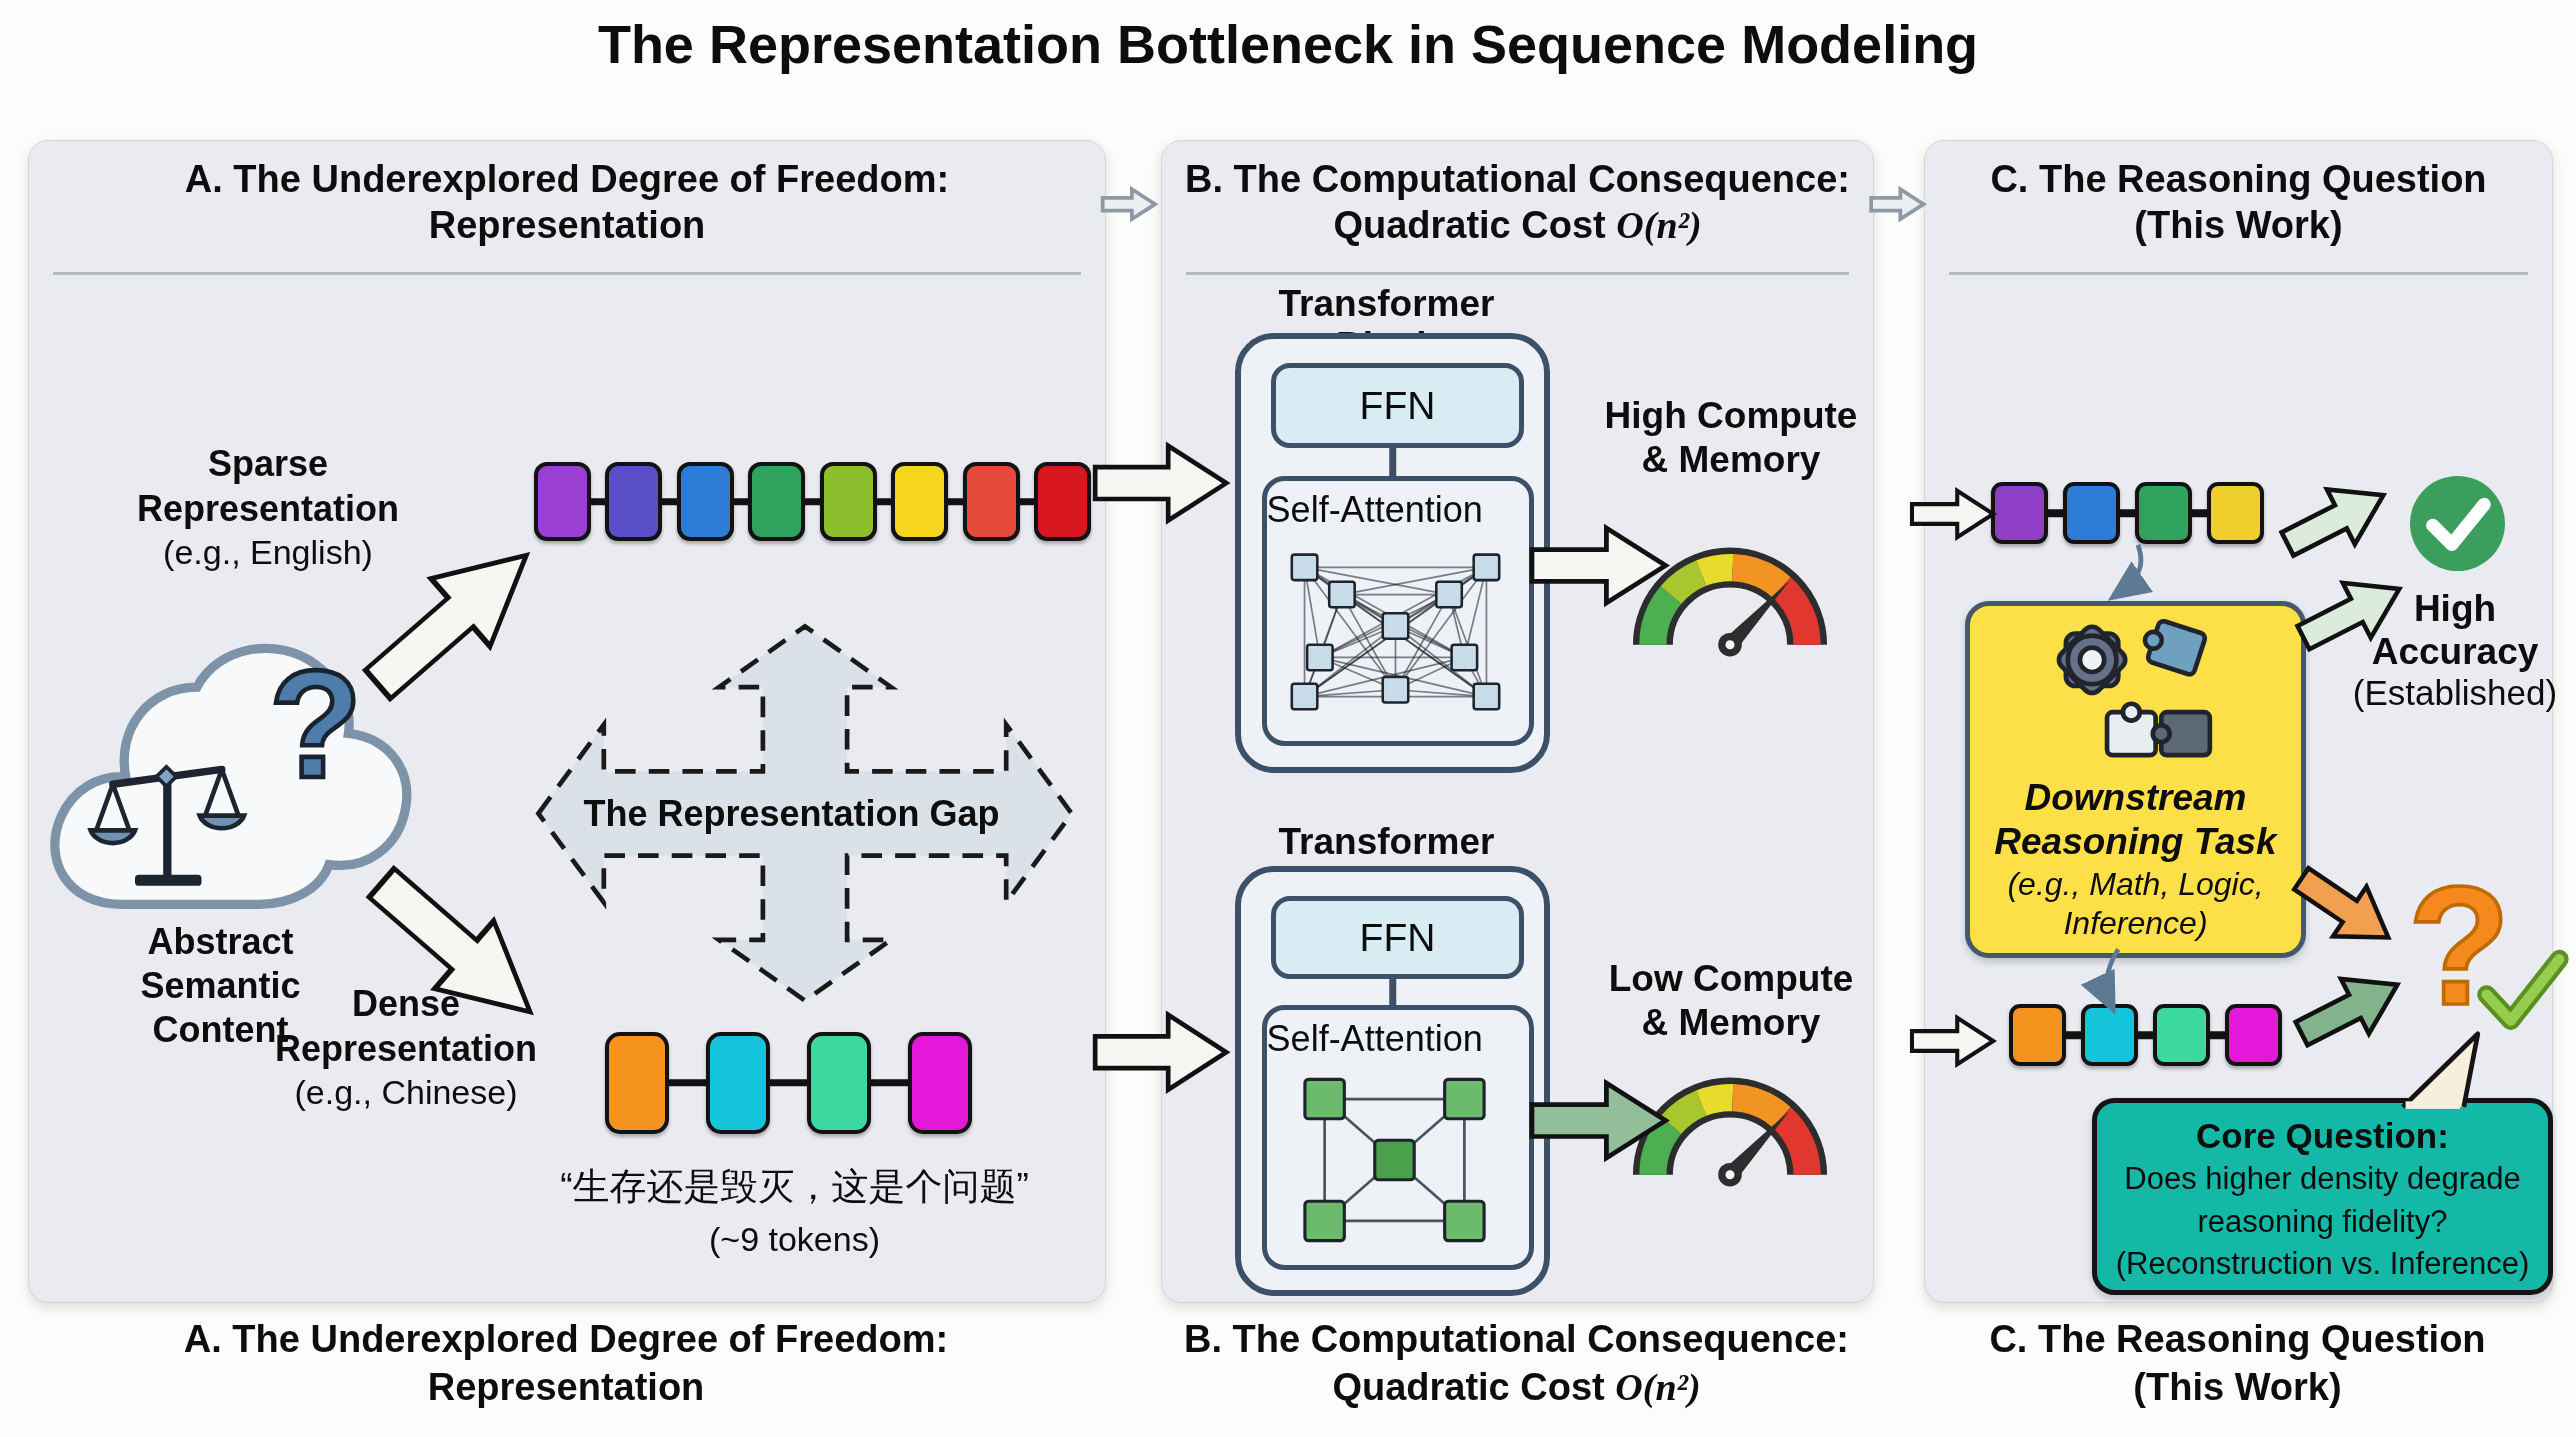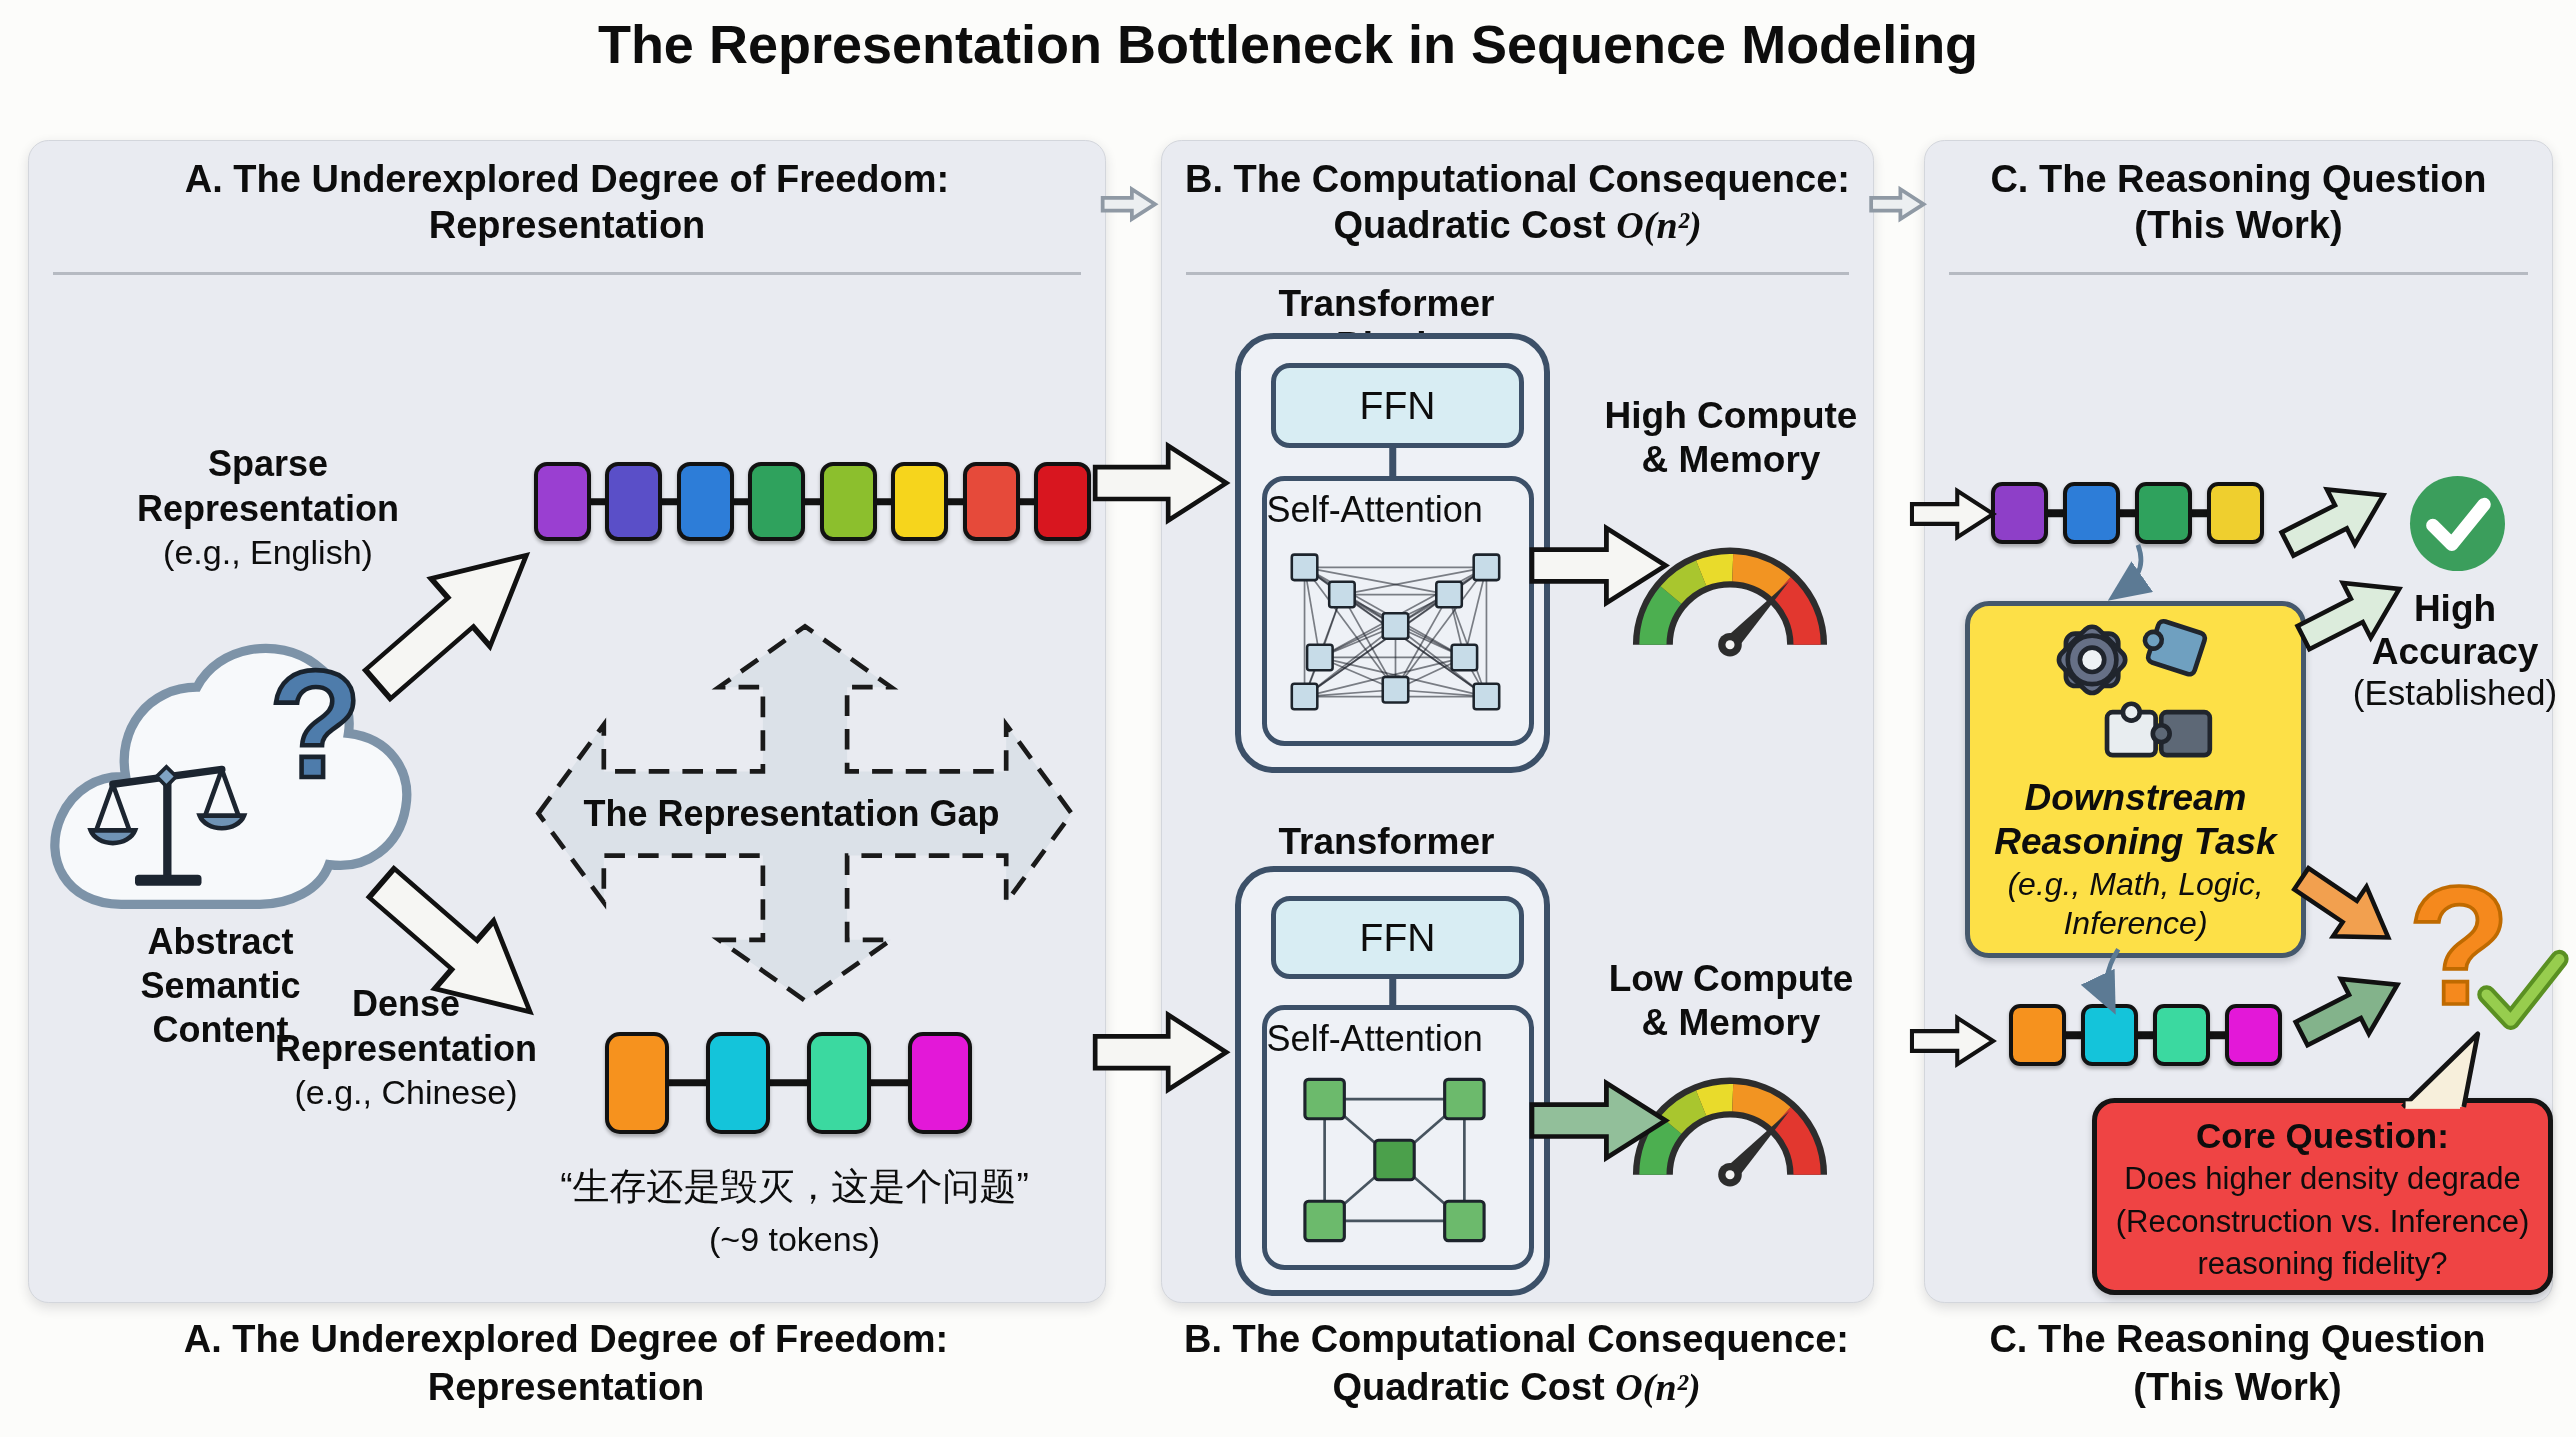--- a/index.html
+++ b/index.html
@@ -26,21 +26,21 @@
   .sabox{position:absolute;border:5.6px solid #3c5068;border-radius:22.5px;}
   .salabel{position:absolute;top:7.5px;left:0;right:0;font-size:36px;}
   .tblabel{position:absolute;text-align:center;font-weight:bold;font-size:37px;}
   .gaugelabel{position:absolute;text-align:center;font-weight:bold;font-size:37px;line-height:1.18;}
   .caption{position:absolute;top:1316px;text-align:center;font-weight:bold;font-size:38px;line-height:1.25;}
   .rbox{position:absolute;border:5.6px solid #45586c;border-radius:24px;background:#fde047;
         box-shadow:0 3.7px 7.5px rgba(40,45,60,.22);font-style:italic;}
   .rtext{position:absolute;left:5.6px;right:5.6px;top:170px;text-align:center;}
   .rtext .l1{font-size:37px;font-weight:bold;line-height:1.2;}
   .rtext .l2{font-size:32px;line-height:1.22;}
-  .bubble{position:absolute;border:5.6px solid #141414;border-radius:22.5px;background:#ef4444;
+  .bubble{position:absolute;border:5.6px solid #141414;border-radius:22.5px;background:#14b8a6;
           box-shadow:0 3.7px 7.5px rgba(0,0,0,.18);}
   .bubble .bt{position:absolute;left:7.5px;right:7.5px;top:11.2px;text-align:center;}
   .bubble .h{font-size:35px;font-weight:bold;line-height:1.25;}
   .bubble .p{font-size:31px;line-height:1.38;}
   .circlecheck{position:absolute;border-radius:50%;}
   .quote{position:absolute;text-align:center;font-size:34px;line-height:1.28;}
   .lbl{position:absolute;text-align:center;line-height:1.24;}
   svg{display:block;}
 </style>
 </head>
@@ -333,22 +333,22 @@
 
     <svg class="abs" style="left:550px;top:807px;" width="94" height="82" viewBox="0 0 100 88">
       <polyline points="12,50 38,78 90,12" fill="none" stroke="#5a9022" stroke-width="20" stroke-linecap="round" stroke-linejoin="round"></polyline>
       <polyline points="12,50 38,78 90,12" fill="none" stroke="#97cd4e" stroke-width="11" stroke-linecap="round" stroke-linejoin="round"></polyline>
     </svg>
 
     <div class="bubble" style="left:167px;top:957px;width:451px;height:187px;">
       <div class="bt">
         <div class="h">Core Question:</div>
         <div class="p">Does higher density degrade</div>
+        <div class="p">reasoning fidelity?</div>
         <div class="p">(Reconstruction vs. Inference)</div>
-        <div class="p">reasoning fidelity?</div>
       </div>
     </div>
     <svg class="abs" style="left:459px;top:887px;" width="122" height="81" viewBox="0 0 130 86">
       <path d="M 20,84 L 100,6 L 85,84" fill="#f7efdb" stroke="#141414" stroke-width="5" stroke-linejoin="round"></path>
       <rect x="23" y="78" width="58" height="8" fill="#f7efdb"></rect>
     </svg>
   </div>
 
   <div class="caption" style="left:28px;width:1076px;">
     <div>A. The Underexplored Degree of Freedom:</div>

